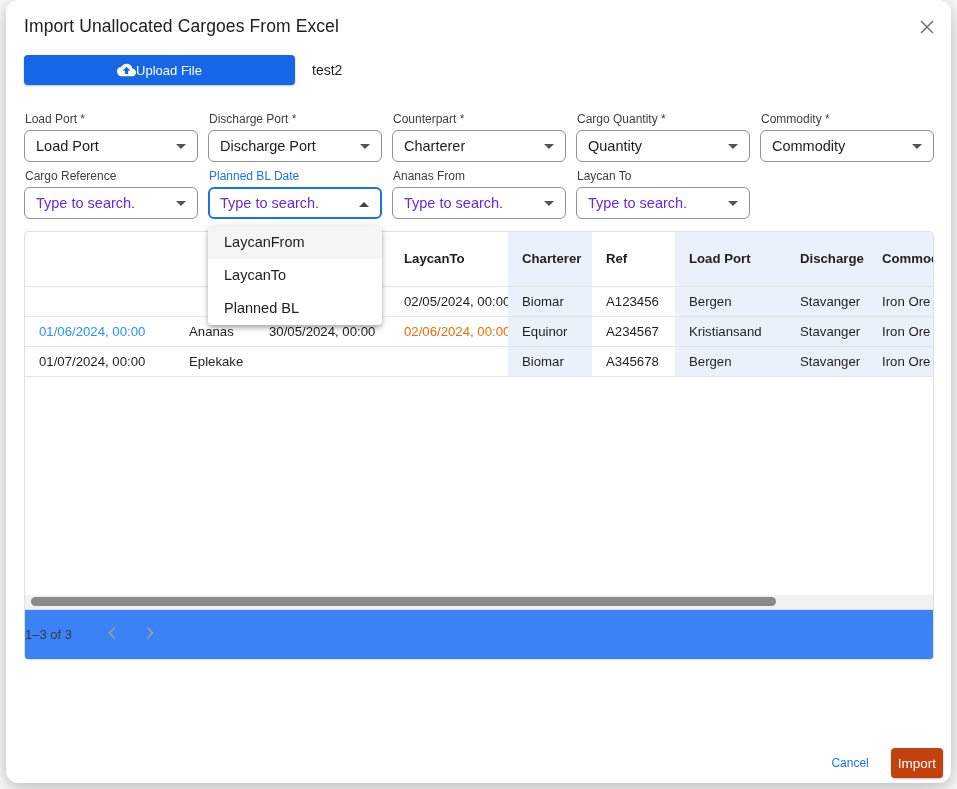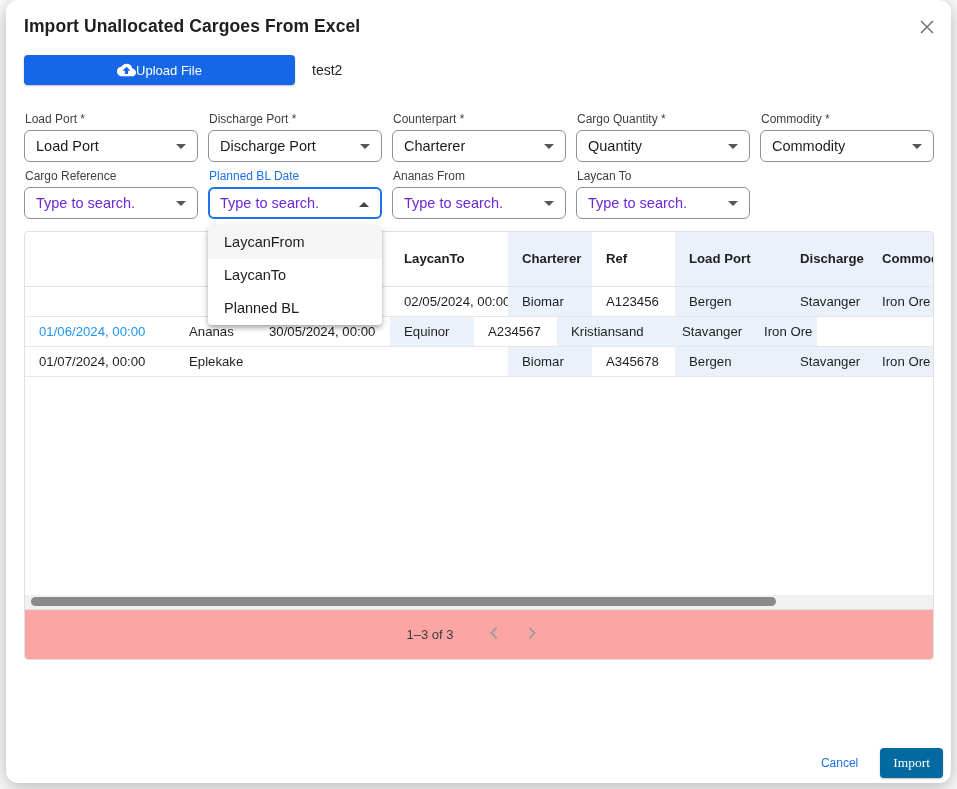--- a/index.html
+++ b/index.html
@@ -3,21 +3,21 @@
 <meta charset="utf-8">
 <style>
   * { box-sizing: border-box; margin: 0; padding: 0; }
   html,body { width:957px; height:789px; overflow:hidden; }
   body { background:#fafafa; font-family:"Liberation Sans", sans-serif; color:#1f1f1f; }
 
   .modal { position:absolute; left:6px; top:0; width:945px; height:783px; background:#fff;
            border-radius:12px; box-shadow:0 4px 18px rgba(0,0,0,.28); }
   .content { padding:16px 17px 0 18px; position:relative; height:100%; }
 
-  .title { font-size:17.5px; font-weight:700; color:#202020; letter-spacing:.1px; }
+  .title { font-size:17.5px; font-weight:400; color:#202020; letter-spacing:.1px; }
   .close-btn { position:absolute; top:17px; right:13px; width:22px; height:22px; cursor:pointer;
                display:flex; align-items:center; justify-content:center; background:none; border:none; }
 
   .upload-row { margin-top:18px; display:flex; align-items:center; }
   .upload-btn { width:271px; height:30px; background:#1666E8; border:none; border-radius:4px;
                 color:#fff; font-size:13px; font-weight:500; display:flex; align-items:center;
                 justify-content:center; cursor:pointer; font-family:inherit;
                 box-shadow:0 1px 2px rgba(0,0,0,.25); }
   .file-name { margin-left:17px; font-size:14px; color:#1f1f1f; }
 
@@ -52,31 +52,31 @@
   .w0{width:150px}.w1{width:80px}.w2{width:135px}.w3{width:118px}.w4{width:84px}
   .w5{width:83px}.w6{width:111px}.w7{width:82px}.w8{width:67px}
   .m { background:#EAF1FB; }
   .cell-blue { color:#2196F3; }
   .cell-orange { color:#EF6C00; }
 
   .hscroll { position:absolute; left:0; right:0; bottom:50px; height:14px; background:#f1f1f1; }
   .hthumb { position:absolute; left:6px; top:2px; width:745px; height:9px; background:#8a8a8a;
             border-radius:5px; cursor:pointer; }
   .pager { position:absolute; left:0; right:0; bottom:0; height:50px; border-top:1px solid #e0e0e0;
-           display:flex; align-items:center; justify-content:center; padding-right:8px; background:#fca5a5;margin-top:7px; }
+           display:flex; align-items:center; justify-content:flex-start; padding-right:8px; background:#3b82f6;margin-top:7px; }
   .range { font-size:13px; color:#3a3a3a; margin-right:28px; }
   .pg-btn { width:24px; height:24px; background:none; border:none; cursor:default;
             display:flex; align-items:center; justify-content:center; }
   .pg-btn + .pg-btn { margin-left:14px; }
 
   .actions { position:absolute; right:8px; bottom:5px; display:flex; align-items:center; }
   .cancel-btn { background:none; border:none; color:#1A73E8; font-size:12px; font-weight:500;
                 font-family:inherit; cursor:pointer; margin-right:22px; }
-  .import-btn { height:30px; padding:0 13px; background:#0369a1; color:#fff; border:none;
-                border-radius:4px; font-size:13.5px; font-weight:500; font-family:Liberation Serif, serif;
+  .import-btn { height:30px; padding:0 7px; background:#c2410c; color:#fff; border:none;
+                border-radius:4px; font-size:13.5px; font-weight:500; font-family:Liberation Sans, sans-serif;
                 cursor:pointer; box-shadow:0 1px 2px rgba(0,0,0,.25); }
 </style>
 </head>
 <body>
 
 <div class="modal">
   <div class="content">
 
     <div class="title">Import Unallocated Cargoes From Excel</div>
     <button class="close-btn">
@@ -193,20 +193,21 @@
         <div class="c w4 m">Biomar</div>
         <div class="c w5">A123456</div>
         <div class="c w6 m">Bergen</div>
         <div class="c w7 m">Stavanger</div>
         <div class="c w8 m">Iron Ore</div>
       </div>
       <div class="trow">
         <div class="c w0 cell-blue">01/06/2024, 00:00</div>
         <div class="c w1">Ananas</div>
         <div class="c w2">30/05/2024, 00:00</div>
+        <div class="c w3 cell-orange">02/06/2024, 00:00</div>
         <div class="c w4 m">Equinor</div>
         <div class="c w5">A234567</div>
         <div class="c w6 m">Kristiansand</div>
         <div class="c w7 m">Stavanger</div>
         <div class="c w8 m">Iron Ore</div>
       </div>
       <div class="trow">
         <div class="c w0">01/07/2024, 00:00</div>
         <div class="c w1">Eplekake</div>
         <div class="c w2"></div>

